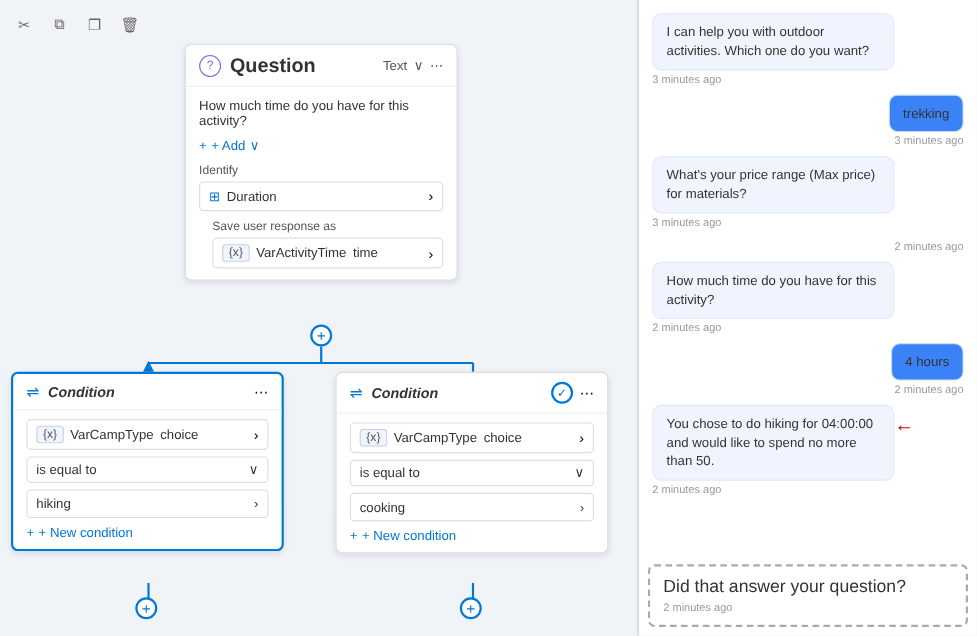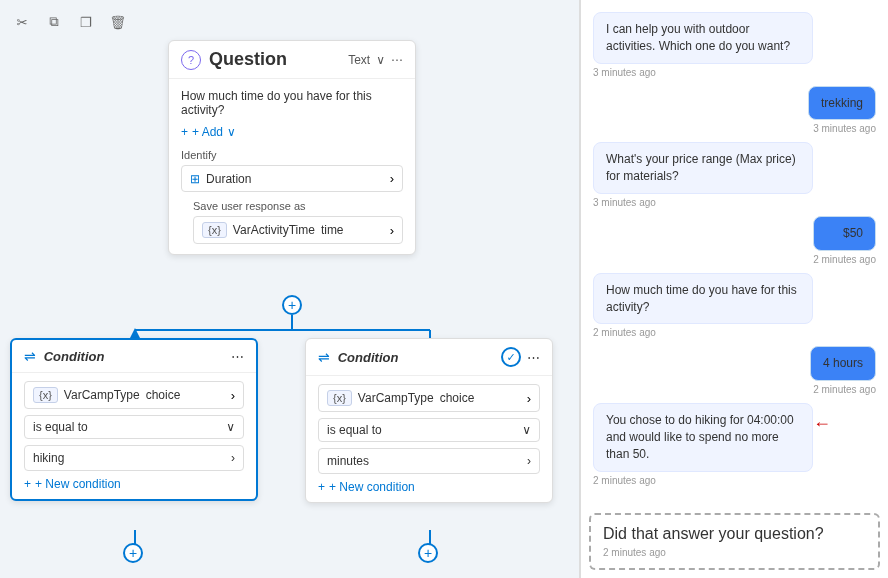--- a/index.html
+++ b/index.html
@@ -509,21 +509,21 @@
           <span>VarCampType</span>
           <span>choice</span>
         </div>
         <span>›</span>
       </div>
       <div class="condition-equals">
         <span>is equal to</span>
         <span>∨</span>
       </div>
       <div class="condition-value">
-        <span>minutes</span>
+        <span>cooking</span>
         <span>›</span>
       </div>
       <button class="new-condition-btn">
         <span>+</span>
         <span>+ New condition</span>
       </button>
     </div>
   </div>
 
   <div class="plus-btn plus-btn-bottom-left">+</div>
@@ -542,21 +542,20 @@
       <div class="msg-bubble">trekking</div>
       <div class="msg-time">3 minutes ago</div>
     </div>
 
     <div class="msg-bot">
       <div class="msg-bubble">What's your price range (Max price) for materials?</div>
       <div class="msg-time">3 minutes ago</div>
     </div>
 
     <div class="msg-user">
-      <div class="msg-bubble">$50</div>
       <div class="msg-time">2 minutes ago</div>
     </div>
 
     <div class="msg-bot">
       <div class="msg-bubble">How much time do you have for this activity?</div>
       <div class="msg-time">2 minutes ago</div>
     </div>
 
     <div class="msg-user">
       <div class="msg-bubble">4 hours</div>

